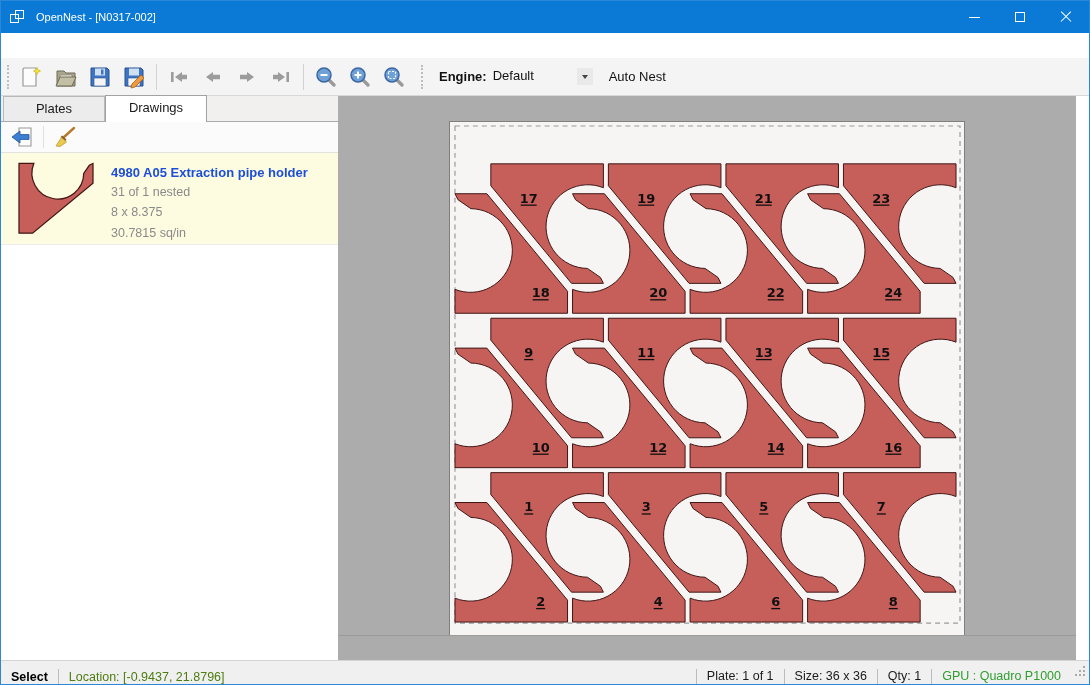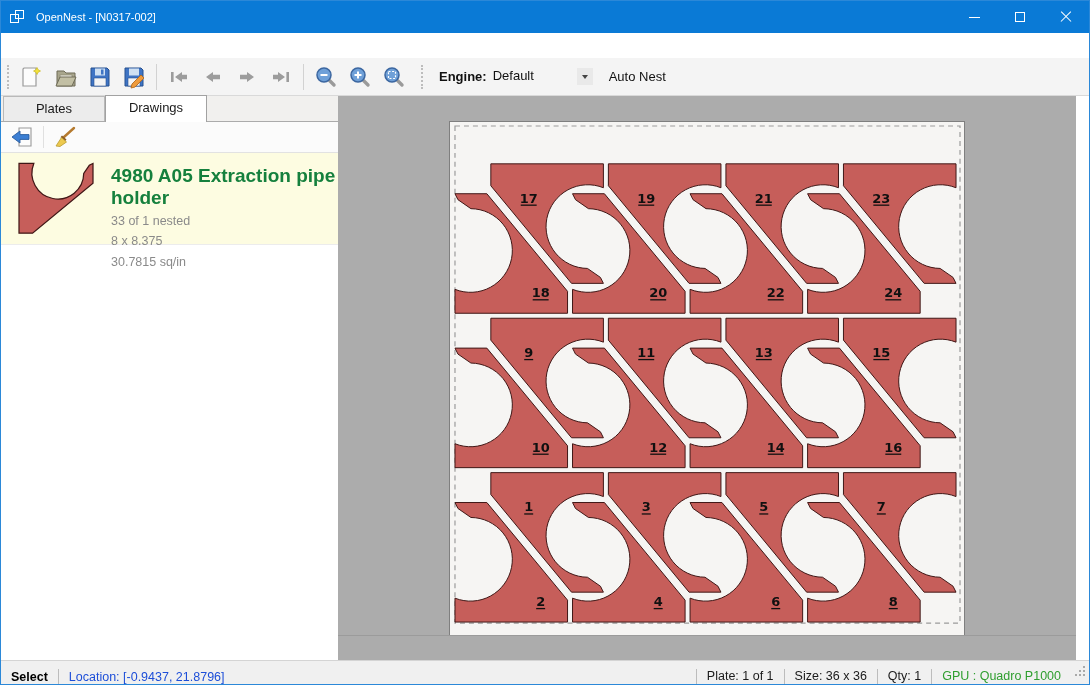--- a/index.html
+++ b/index.html
@@ -51,38 +51,38 @@
   .left-panel { position:absolute; left:0; top:0; width:342px; height:564px; background:#fff; }
   .tabs { height:26px; background:#f1f0ee; border-bottom:1px solid #ababab; display:flex; align-items:flex-end; padding-left:2px; }
   .tab { font-size:13px; color:#1a1a1a; padding:4px 0 5px 0; width:102px; text-align:center; background:#ececec; border:1px solid #b9b9b9; border-bottom:none; }
   .tab.active { background:#fff; border-color:#a2a2a2; margin-bottom:-1px; padding-bottom:7px; z-index:2; }
   .panel-toolbar { height:31px; background:#fbfbfb; border-bottom:1px solid #e2e2e2; display:flex; align-items:center; padding-left:6px; gap:6px; }
   .pt-btn { width:30px; height:27px; display:flex; align-items:center; justify-content:center; }
   .pt-sep { width:1px; height:22px; background:#e0e0e0; }
   .drawing-item { height:92px; background:var(--highlight); border-bottom:1px solid #ececec; display:flex; padding:8px 0 0 16px; }
   .thumb-box { width:78px; height:74px; flex:none; }
   .item-text { margin-left:16px; padding-top:4px; }
-  .item-title { font-size:19px; font-weight:bold; color:#15803d; }
+  .item-title { font-size:13px; font-weight:bold; color:#1d4ed8; }
   .item-sub { font-size:12.5px; color:#8a8a8a; margin-top:3.5px; line-height:17px; }
 
   .splitter { position:absolute; left:342px; top:0; width:8px; height:564px; background:#f0f0f0; border-left:1px solid #dcdcdc; }
   .canvas { position:absolute; left:337px; top:0; width:738px; height:564px; background:var(--canvas); overflow:hidden;padding-left:8px; }
   .plate-svg { position:absolute; left:111px; top:25px; background:var(--plate); border:1px solid #7f7f7f; }
   .canvas-line { position:absolute; left:0; top:539px; width:738px; height:1px; background:#9b9b9b; }
 
   .part-shape { fill:var(--part-fill); stroke:var(--part-stroke); stroke-width:1; stroke-linejoin:miter; }
   .part-num { font-family:"DejaVu Sans", sans-serif; font-size:13px; font-weight:700; fill:#101010; }
   .part-num-underline { stroke:#101010; stroke-width:1.3; }
   .plate-margin { fill:none; stroke:#9b9b9b; stroke-width:1.2; stroke-dasharray:5 4; }
 
   
   .statusbar { position:absolute; left:0; top:659px; width:1088px; height:24px; background:#f0f0f0; border-top:1px solid #d4d4d4; display:flex; align-items:flex-end; font-size:12.5px; }
   .sb-sep { width:1px; height:15px; background:#bcbcbc; margin:0 10px; }
   .sb-mode { color:#000; font-weight:600; margin-left:10px; }
-  .sb-loc { color:#1d4ed8; }
+  .sb-loc { color:#4d7c0f; }
   .sb-right { margin-left:auto; display:flex; align-items:center; }
   .sb-val { color:#1a1a1a; }
   .sb-gpu { color:var(--gpu); }
   .sb-grip { width:10px; height:10px; margin:6px 4px 0 14px; position:relative; }
   .sb-grip::before { content:""; position:absolute; width:2px; height:2px; background:#a9a9a9;
       box-shadow:0 0 0 0 #a9a9a9, 8px 0 0 0 #a9a9a9, 8px -4px 0 0 #a9a9a9, 8px -8px 0 0 #a9a9a9, 4px 0 0 0 #a9a9a9, 4px -4px 0 0 #a9a9a9; }
 </style>
 </head>
 <body>
 
@@ -227,21 +227,21 @@
           </svg>
         </div>
       </div>
 
       <div class="drawing-item">
         <svg class="thumb-box" viewBox="-3 -3 126 120">
           <path d="M0,114 L0,1 L24,1 A42,42 0 1 0 105,17 L114,4 L120,1 L120,33 L22,114 Z" fill="#c65e5a" stroke="#3f1716" stroke-width="2"></path>
         </svg>
         <div class="item-text">
           <div class="item-title">4980 A05 Extraction pipe holder</div>
-          <div class="item-sub">33 of 1 nested</div>
+          <div class="item-sub">31 of 1 nested</div>
           <div class="item-sub">8 x 8.375</div>
           <div class="item-sub">30.7815 sq/in</div>
         </div>
       </div>
     </div>
 
     <div class="splitter"></div>
 
     <div class="canvas">
       <svg id="plate-svg" class="plate-svg" width="516" height="515" viewBox="0 0 516 515">

